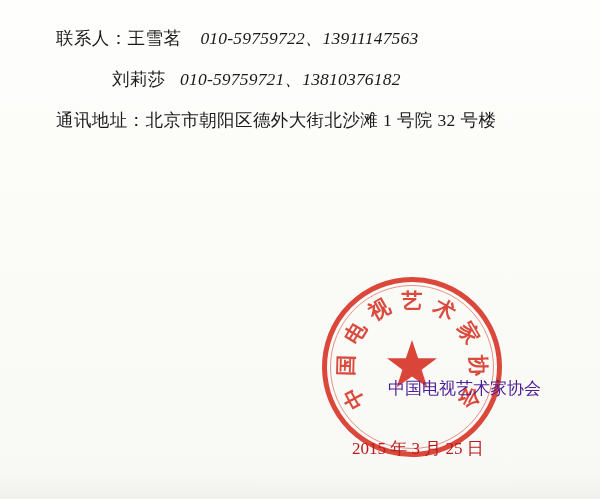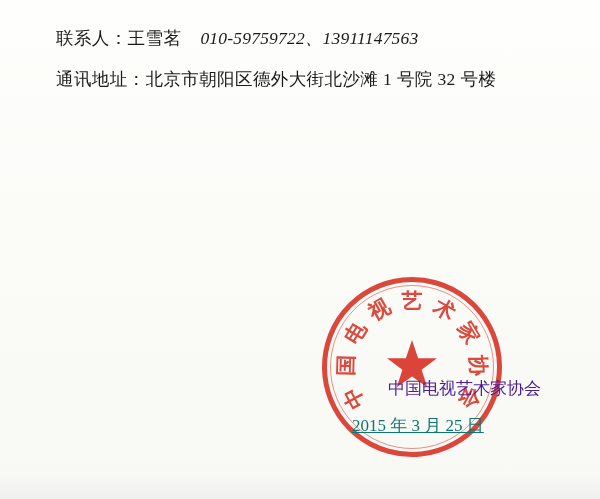--- a/index.html
+++ b/index.html
@@ -110,26 +110,25 @@
     top: 372px;
     font-size: 17px;
     line-height: 34px;
     color: #4c1d95;
     white-space: pre;
     margin-left: 48px;
   }
   .sign-date {
     position: absolute;
     left: 352px;
-    top: 409px;
+    top: 432px;
     font-size: 17px;
     line-height: 34px;
-    color: #0f766e;
+    color: #b91c1c;
     white-space: pre;
-    text-decoration: underline;
   }
 
   
   .edge-shade {
     position: absolute;
     left: 0; right: 0; bottom: 0;
     height: 26px;
     background: linear-gradient(180deg, rgba(0,0,0,0) 0%, rgba(0,0,0,0.035) 100%);
     pointer-events: none;
   }
@@ -137,20 +136,21 @@
 </head>
 <body>
 
 <div class="paper"></div>
 
 <div class="doc">
 
   <div class="line indent-1"><span>联系人：</span><span>王雪茗</span>    <span class="num">010-59759722、13911147563</span></div>
 
 
+  <div class="line indent-2"><span>刘莉莎</span>   <span class="num">010-59759721、13810376182</span></div>
 
   <div class="line indent-3"><span>通讯地址：</span><span>北京市朝阳区德外大街北沙滩 1 号院 32 号楼</span></div>
 
 
 </div>
 
 <div class="seal-wrap">
   <div class="seal"></div>
   <div class="seal-inner-ring"></div>
   <div class="seal-star"></div>

